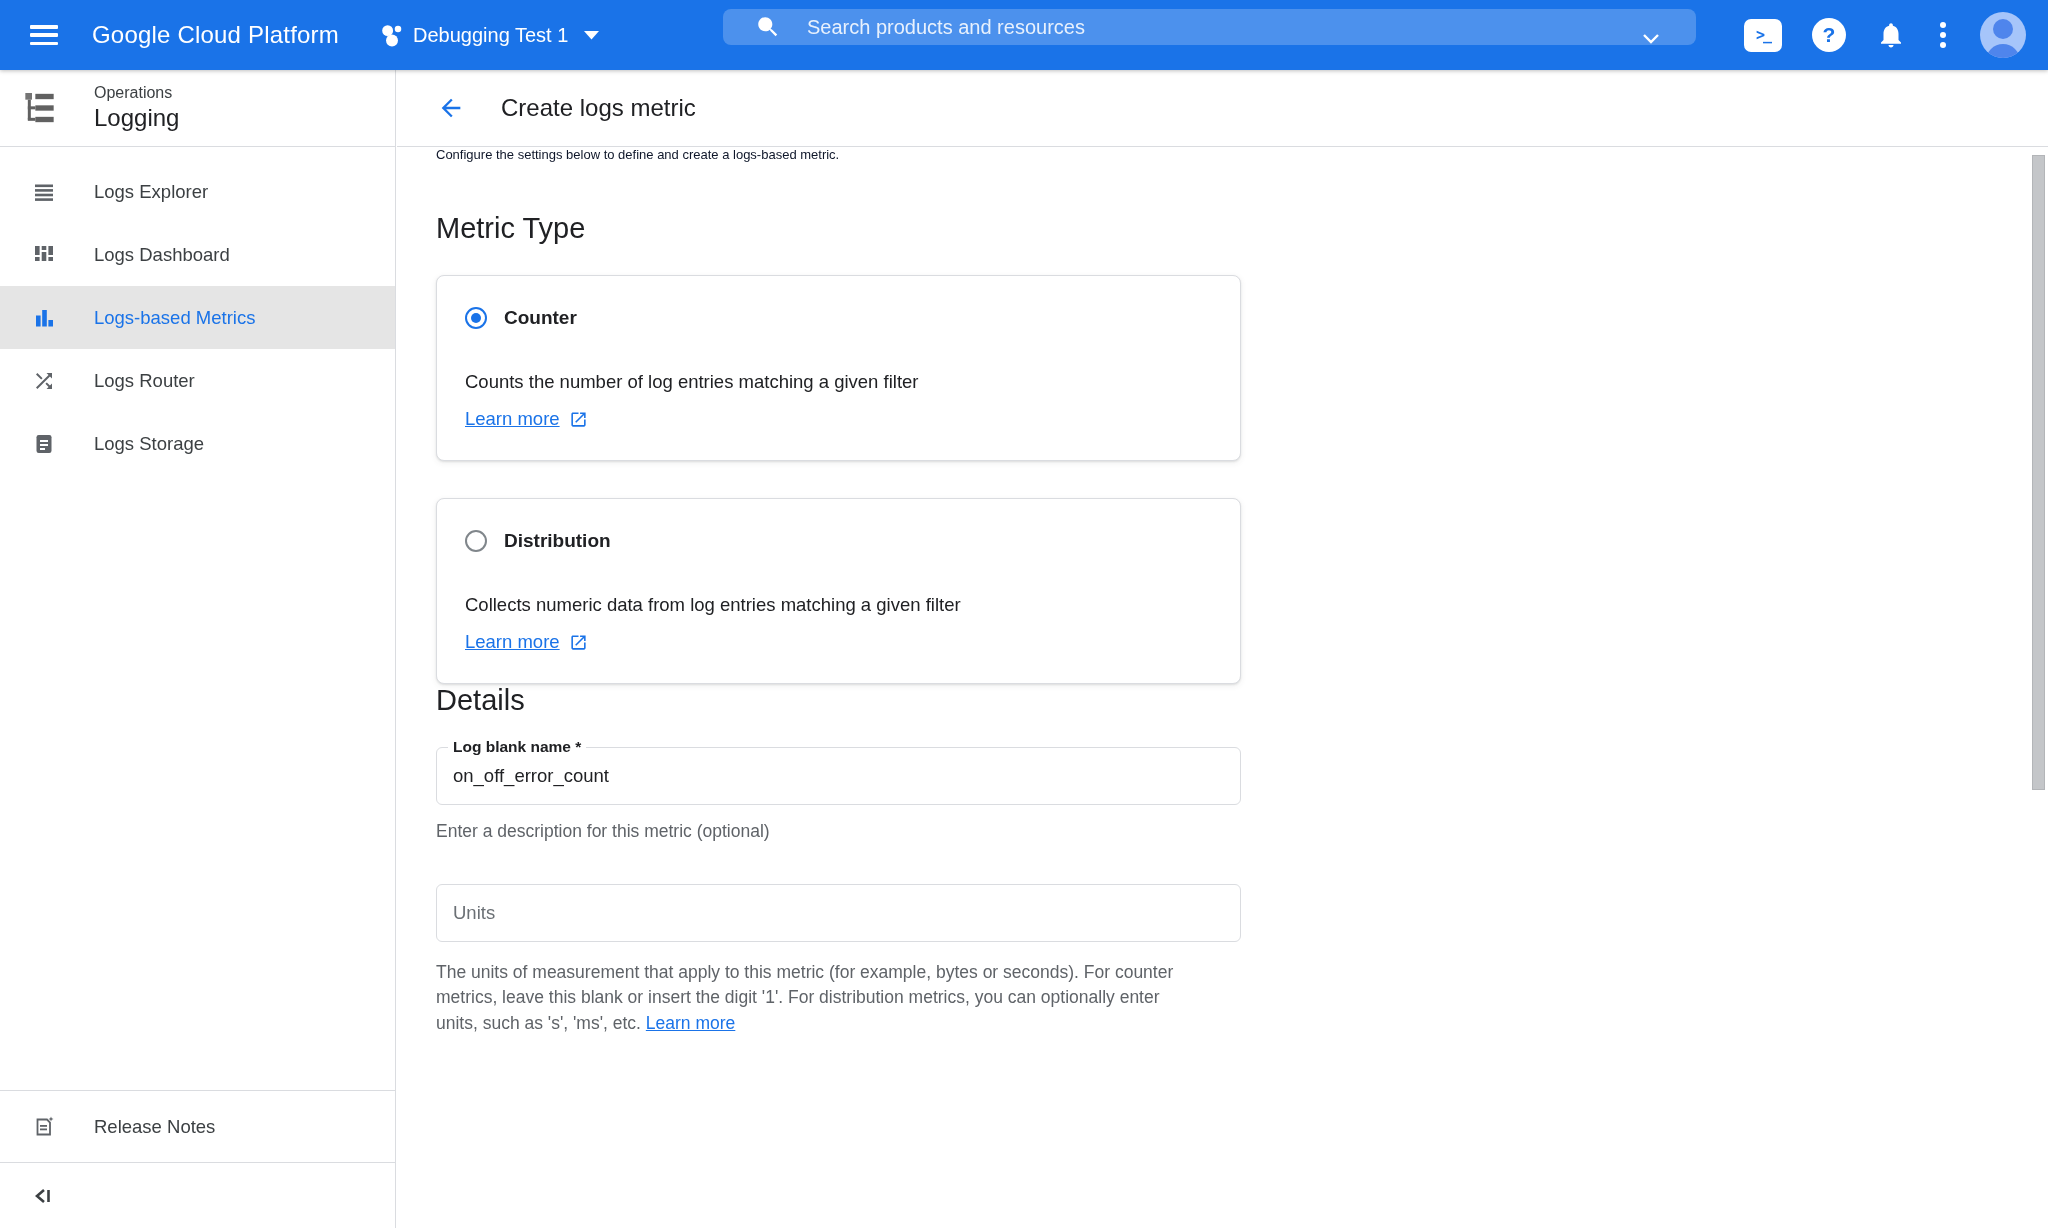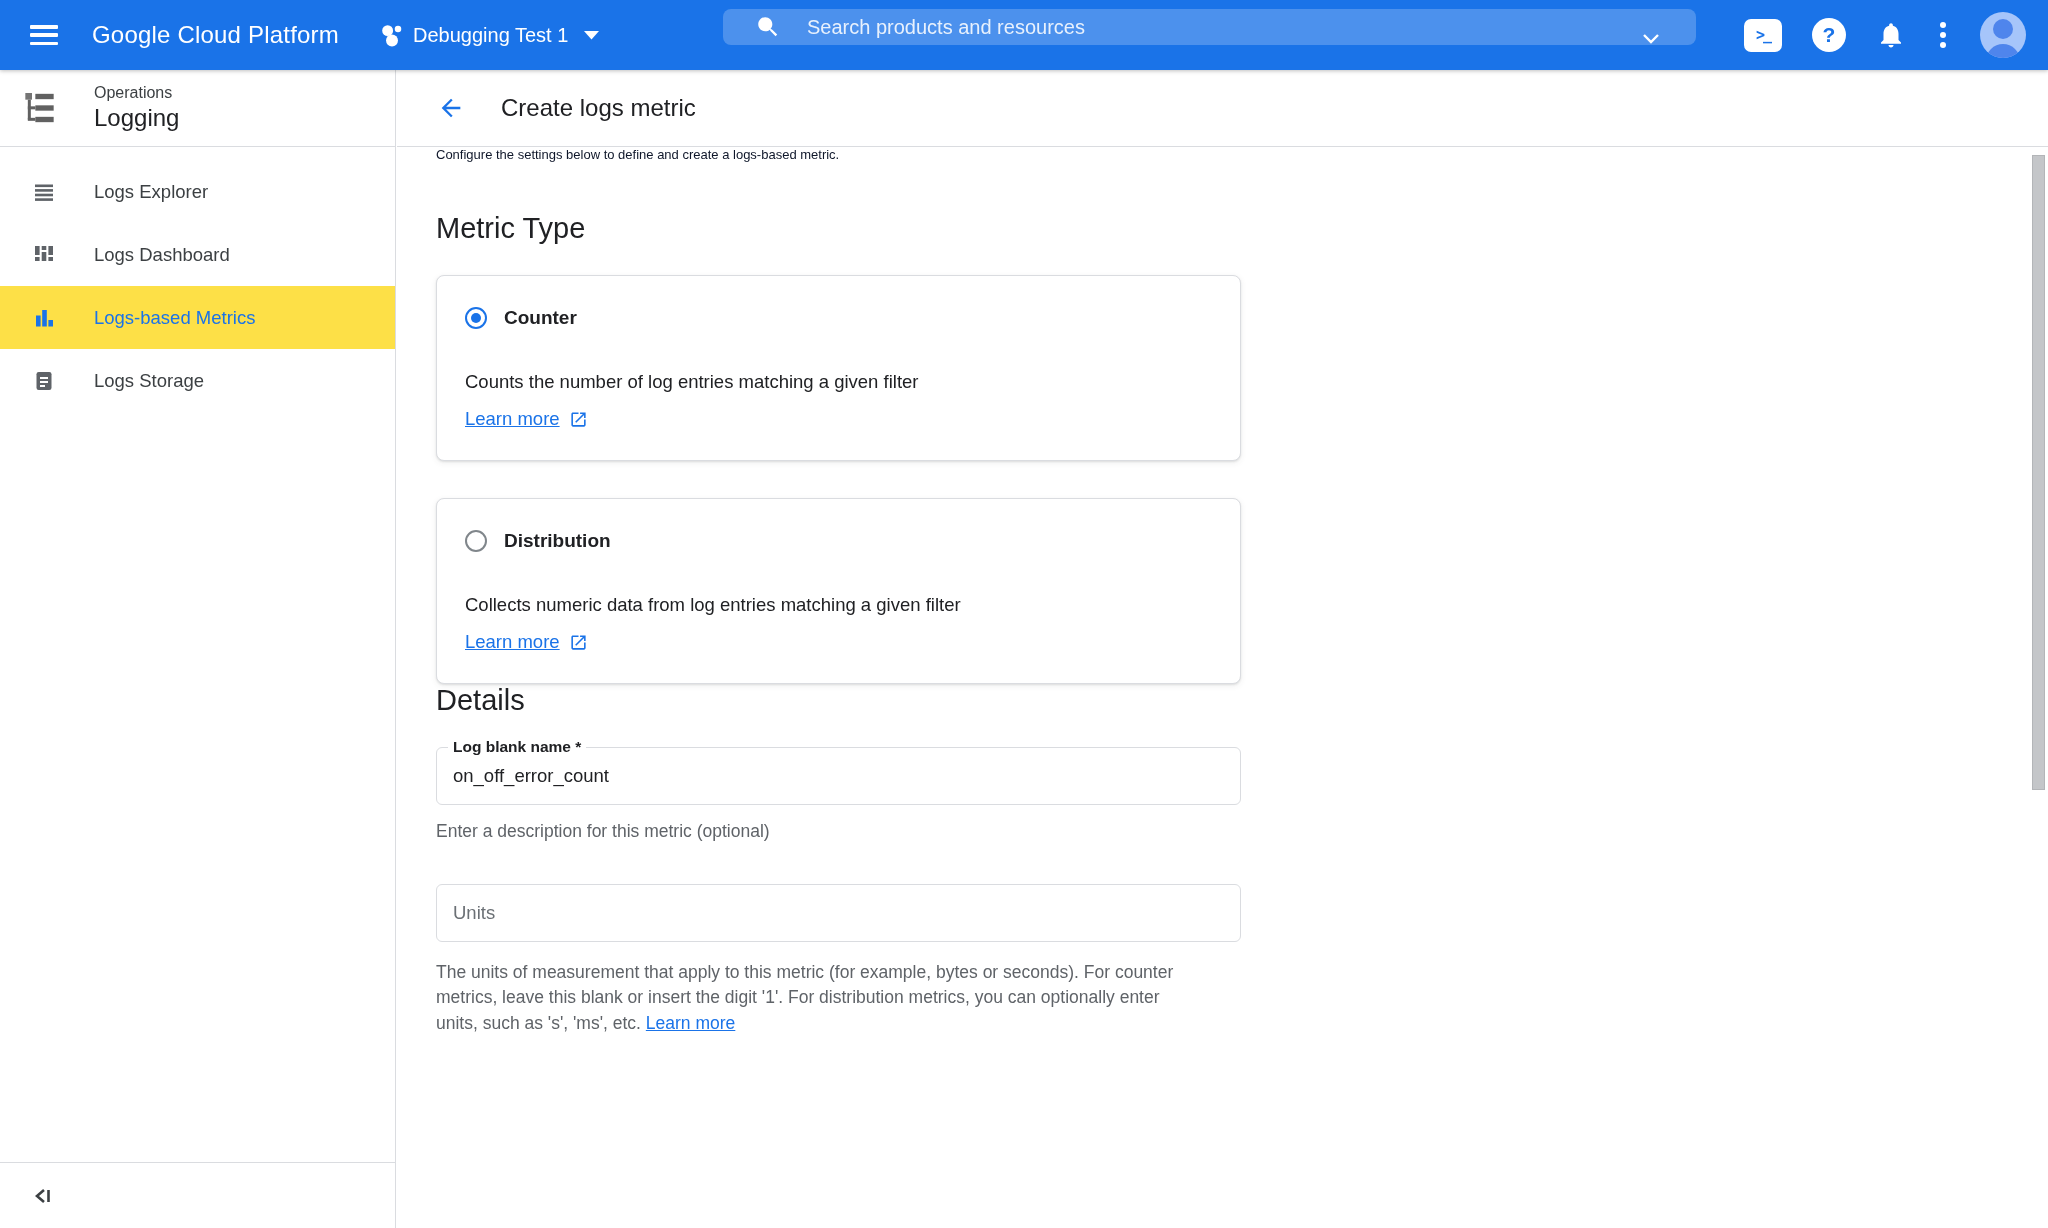--- a/index.html
+++ b/index.html
@@ -51,21 +51,21 @@
   .sidebar-header { height:77px; border-bottom:1px solid #dadce0;
                     display:flex; align-items:center; padding-left:22px; }
   .sidebar-header .txt { margin-left:32px; }
   .sidebar-header .eyebrow { font-size:16px; color:#3c4043; }
   .sidebar-header .stitle { font-size:24px; color:#202124; margin-top:2px; }
   .sidebar-nav { padding-top:13px; }
   .nav-item { height:63px; display:flex; align-items:center; cursor:pointer;
               font-size:18.5px; color:#3c4043; }
   .nav-item .icon { width:24px; height:24px; margin-left:32px; margin-right:38px;
                     display:flex; align-items:center; justify-content:center; }
-  .nav-item.selected { background:#fde047; color:#1a73e8; }
+  .nav-item.selected { background:#e5e5e5; color:#1a73e8; }
   .sidebar-bottom { position:absolute; bottom:0; left:0; right:0; }
   .release-notes { height:72px; border-top:1px solid #dadce0; display:flex;
                    align-items:center; cursor:pointer; font-size:18.5px; color:#3c4043; }
   .release-notes .icon { width:24px; height:24px; margin-left:32px; margin-right:38px; }
   .collapse-row { height:66px; border-top:1px solid #dadce0; display:flex;
                   align-items:center; cursor:pointer; }
   .collapse-row svg { margin-left:32px; }
 
   
   .main { position:absolute; left:397px; top:70px; right:0; bottom:0; background:#fff; }
@@ -225,35 +225,54 @@
       <span class="icon">
         <svg width="24" height="24" viewBox="0 0 24 24">
           <rect x="4" y="9.5" width="4.6" height="11" fill="#1a73e8"></rect>
           <rect x="10.2" y="4" width="4.6" height="16.5" fill="#1a73e8"></rect>
           <rect x="16.4" y="14" width="4.6" height="6.5" fill="#1a73e8"></rect>
         </svg>
       </span>
       <span>Logs-based Metrics</span>
     </div>
 
+    <div class="nav-item">
+      <span class="icon">
+        <svg width="24" height="24" viewBox="0 0 24 24">
+          <path fill="#5f6368" d="M10.59 9.17 5.41 4 4 5.41l5.17 5.17 1.42-1.41zM14.5 4l2.04 2.04L4 18.59 5.41 20 17.96 7.46 20 9.5V4h-5.5zm.33 9.41-1.41 1.41 3.13 3.13L14.5 20H20v-5.5l-2.04 2.04-3.13-3.13z"></path>
+        </svg>
+      </span>
+      <span>Logs Router</span>
+    </div>
 
     <div class="nav-item">
       <span class="icon">
         <svg width="24" height="24" viewBox="0 0 24 24">
           <rect x="4.5" y="3" width="15" height="18" rx="2.2" fill="#5f6368"></rect>
           <rect x="8" y="8" width="8" height="2" fill="#fff"></rect>
           <rect x="8" y="12" width="8" height="2" fill="#fff"></rect>
           <rect x="8" y="16" width="5" height="2" fill="#fff"></rect>
         </svg>
       </span>
       <span>Logs Storage</span>
     </div>
   </div>
 
   <div class="sidebar-bottom">
+    <div class="release-notes">
+      <span class="icon">
+        <svg width="24" height="24" viewBox="0 0 24 24">
+          <path fill="none" stroke="#5f6368" stroke-width="1.8" d="M5.5 4.5h9.5l3 3v12h-12.5z"></path>
+          <rect x="8" y="10" width="7" height="1.8" fill="#5f6368"></rect>
+          <rect x="8" y="13.5" width="7" height="1.8" fill="#5f6368"></rect>
+          <path fill="#5f6368" d="M19 1.5l.7 1.8 1.8.7-1.8.7-.7 1.8-.7-1.8-1.8-.7 1.8-.7z"></path>
+        </svg>
+      </span>
+      <span>Release Notes</span>
+    </div>
     <div class="collapse-row">
       <svg width="22" height="20" viewBox="0 0 22 20">
         <polyline points="12,4 5,10 12,16" fill="none" stroke="#3c4043" stroke-width="2.6"></polyline>
         <line x1="16.5" y1="4" x2="16.5" y2="16" stroke="#3c4043" stroke-width="2.6"></line>
       </svg>
     </div>
   </div>
 </div>
 
 <div class="main">

